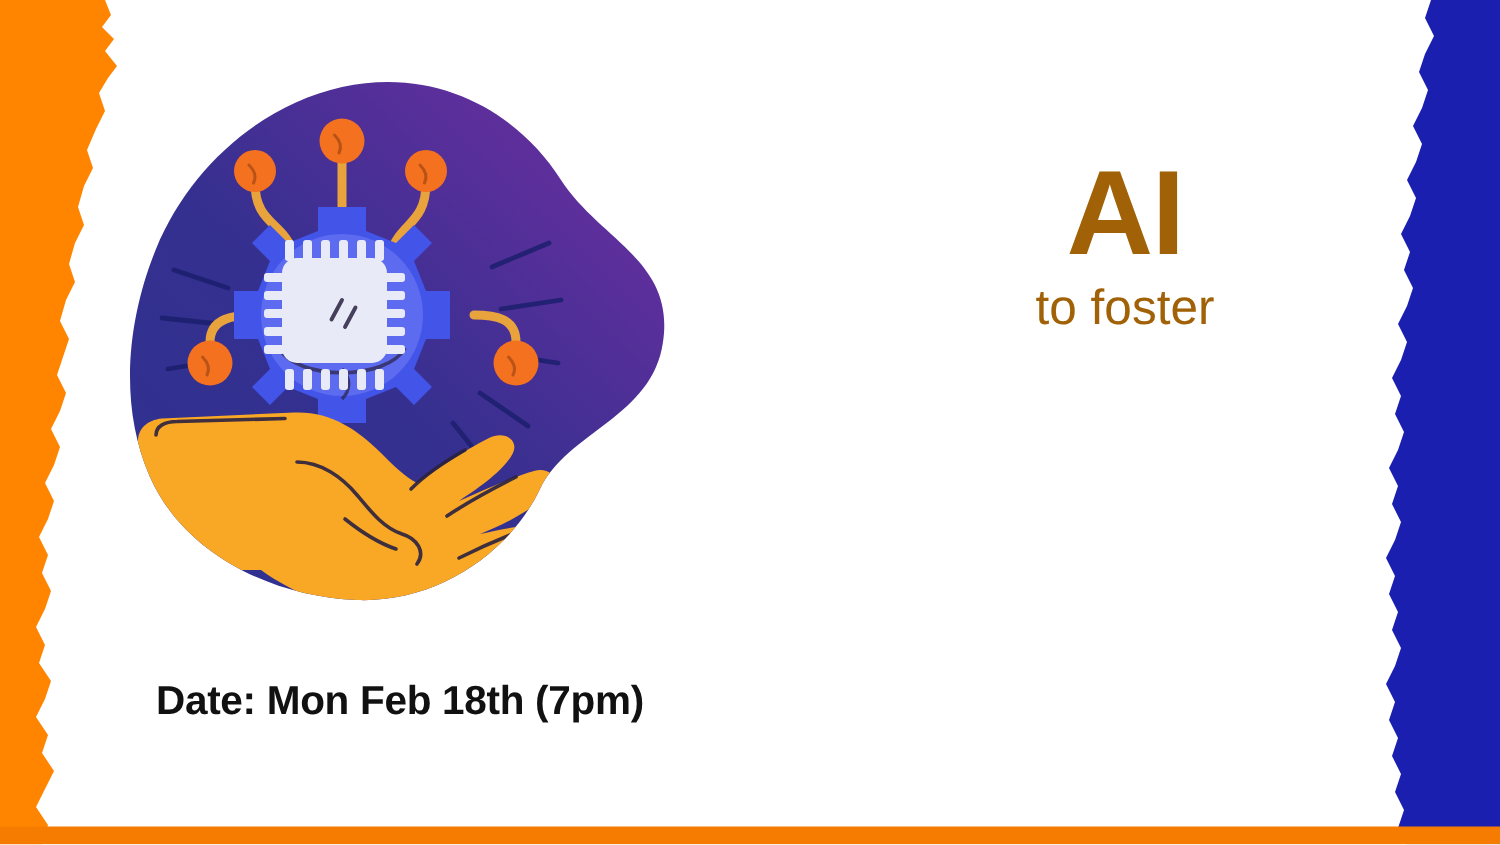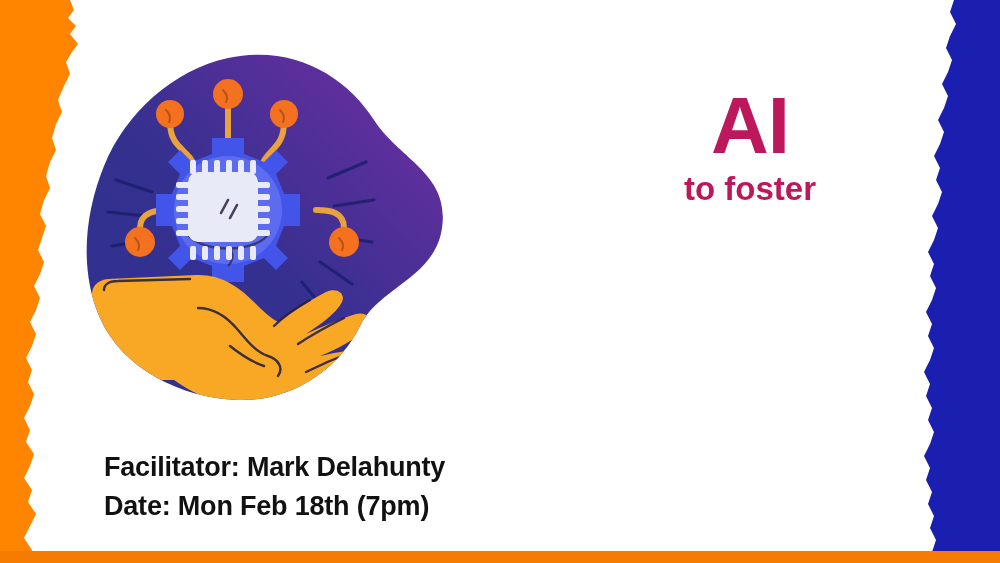--- a/index.html
+++ b/index.html
@@ -44,35 +44,35 @@
     left: 78px;
     top: 50px;
     width: 370px;
     height: 360px;
   }
 
   
   #title-block {
     position: absolute;
     left: 600px;
-    top: 88px;
+    top: 104px;
     width: 300px;
     text-align: center;
-    color: #be185d;
+    color: #a16207;
   }
   #title-ai {
     font-size: 80px;
     font-weight: 700;
     line-height: 0.95;
     letter-spacing: -1px;
     margin: 0;
   }
   #title-sub {
     font-size: 33px;
-    font-weight: 700;
+    font-weight: 400;
     line-height: 1.25;
     margin: 4px 0 0 0;
   }
   #title-udl {
     font-size: 56px;
     font-weight: 700;
     line-height: 1.2;
     letter-spacing: 0px;
     margin: 12px 0 0 0;
   }
@@ -279,19 +279,18 @@
       </g>
     </g>
   </svg>
 
   <div id="title-block">
     <div id="title-ai">AI</div>
     <div id="title-sub">to foster</div>
   </div>
 
   <div id="credits">
-    <div class="credit-line">Facilitator: Mark Delahunty</div>
     <div class="credit-line">Date: Mon Feb 18th (7pm)</div>
   </div>
 
   <div id="bottom-bar"></div>
 
 </div>
 
 </body></html>

